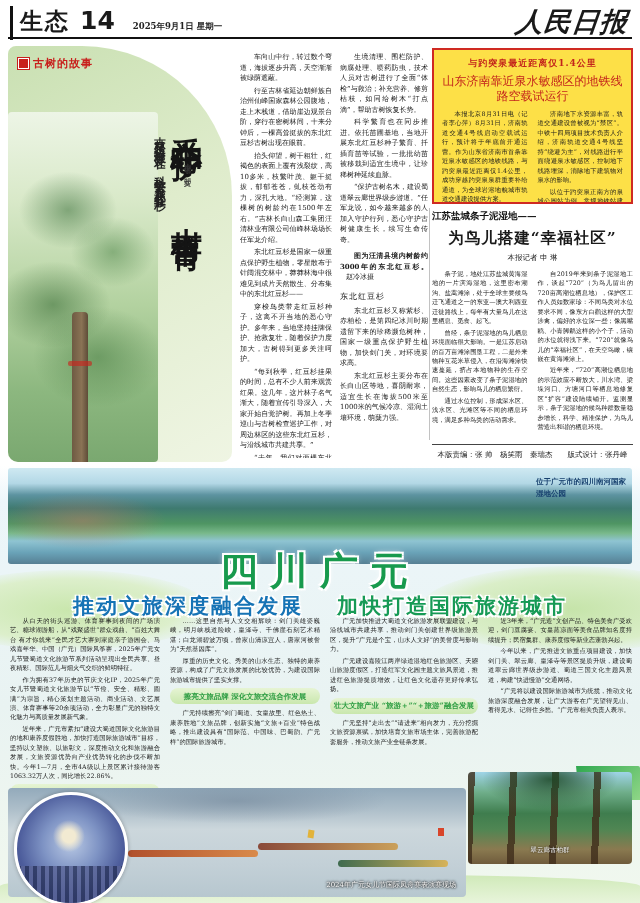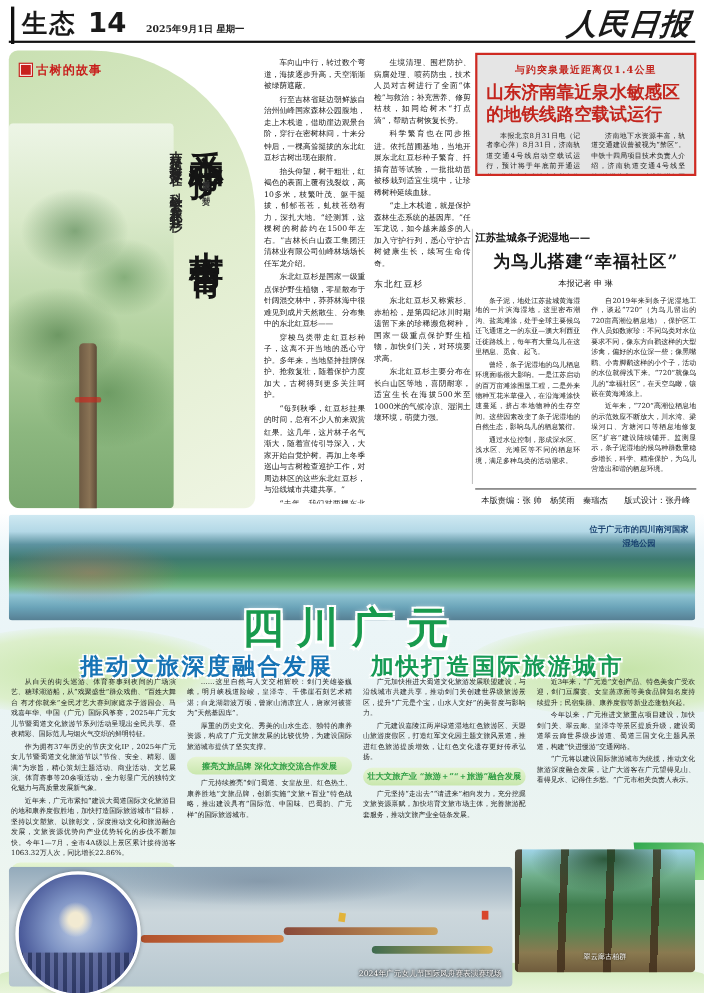--- a/index.html
+++ b/index.html
@@ -46,24 +46,24 @@
   .m-col1{left:240px;width:92px;}
   .m-col2{left:340px;width:88px;}
   .tree-caption{font-weight:800;font-size:7px;margin:6px 0 2px;text-indent:2em;line-height:1.5;}
   .tree-caption .credit{font-weight:400;margin-left:6px;}
   .sidebar-title{font-weight:400;font-size:8px;margin:8px 0 3px;letter-spacing:1px;}
   .sidebar p{margin:0 0 2px;text-indent:2em;}
 
   .vrule{position:absolute;left:429px;top:208px;width:1px;height:232px;background:#c2c2c2;}
 
   
-  .subway-box{position:absolute;left:432px;top:48px;width:201px;height:112px;border:2px solid #cf2a22;
-              background:#e5e5e5;padding:7px 8px 5px;overflow:hidden;}
+  .subway-box{position:absolute;left:432px;top:48px;width:201px;height:156px;border:2px solid #cf2a22;
+              background:#fde047;padding:7px 8px 5px;overflow:hidden;}
   .subway-kicker{text-align:center;color:#c3241c;font-weight:800;font-size:9px;letter-spacing:1px;}
-  .subway-headline{color:#c3241c;font-weight:700;font-size:16px;margin-top:4px;line-height:1.25;}
+  .subway-headline{text-align:center;color:#c3241c;font-weight:400;font-size:12px;margin-top:4px;line-height:1.25;}
   .subway-body{margin-top:5px;column-count:2;column-gap:10px;font-size:6.3px;line-height:1.5;
                text-align:justify;height:102px;overflow:hidden;}
   .subway-body p{margin:0 0 2px;text-indent:2em;}
 
   
   .birds{position:absolute;left:432px;top:210px;width:201px;height:230px;overflow:hidden;}
   .birds-kicker{font-weight:800;font-size:9.5px;color:#111;}
   .birds-headline{text-align:center;font-weight:900;font-size:15.5px;margin-top:5px;letter-spacing:1px;}
   .birds-byline{text-align:center;font-size:7.5px;margin-top:4px;color:#222;}
   .birds-body{margin-top:6px;column-count:2;column-gap:10px;font-size:6.3px;line-height:1.5;
@@ -73,21 +73,21 @@
   .credits-rule{position:absolute;left:432px;top:444px;width:201px;height:1px;background:#444;}
   .credits{position:absolute;left:432px;top:450px;width:201px;text-align:center;font-size:7.5px;color:#222;}
 
   
   .gy-section{position:absolute;left:0;top:466px;width:640px;height:437px;
               background:linear-gradient(180deg,#ffffff 0%,#ecf6fa 8%,#e9f3f2 55%,#f1f8ee 100%);}
   .panorama{position:absolute;left:8px;top:2px;width:624px;height:96px;border-radius:3px;overflow:hidden;
       background:
         radial-gradient(ellipse 120px 40px at 12% 55%, rgba(190,120,100,.5), transparent 70%),
         linear-gradient(180deg,#cfe9f2 0%,#b3d8e6 16%,#5d93a0 28%,#3e7a70 42%,#4f9563 58%,#79b98b 68%,#8fc4d2 76%,#6aa3b8 88%,#567f93 100%);}
-  .gy-photo-caption{position:absolute;right:14px;top:10px;text-align:center;color:#17406e;
+  .gy-photo-caption{position:absolute;right:14px;top:10px;text-align:left;color:#17406e;
                     font-size:7.5px;font-weight:700;line-height:1.6;}
   .hill{position:absolute;border-radius:50%;opacity:.85;}
   .hill-l{left:-70px;top:104px;width:280px;height:80px;background:radial-gradient(ellipse at center,#c3e4a0 0%,#daeec4 55%,rgba(218,238,196,0) 75%);}
   .hill-r{right:-80px;top:100px;width:300px;height:86px;background:radial-gradient(ellipse at center,#bfe19c 0%,#d7edc0 55%,rgba(215,237,192,0) 75%);}
   .gy-title{position:absolute;left:0;top:80px;width:640px;text-align:center;font-size:38px;font-weight:900;
             color:#189a4d;letter-spacing:12px;
             text-shadow:-2px -2px 0 #fff,2px -2px 0 #fff,-2px 2px 0 #fff,2px 2px 0 #fff,0 0 6px #fff;}
   .gy-sub{position:absolute;left:0;top:126px;width:640px;text-align:center;font-size:21px;font-weight:900;letter-spacing:2px;
           text-shadow:-1.5px -1.5px 0 #fff,1.5px -1.5px 0 #fff,-1.5px 1.5px 0 #fff,1.5px 1.5px 0 #fff,0 0 5px #fff;}
   .gy-sub .blue{color:#1673b5;margin-right:34px;}
@@ -113,21 +113,21 @@
   .flag{position:absolute;width:6px;height:8px;background:#d8452a;}
   .flag1{left:430px;top:40px;} .flag2{left:300px;top:42px;transform:rotate(8deg);background:#e2b33a;}
   .boat-caption{position:absolute;right:10px;bottom:7px;color:#fff;font-size:7px;text-shadow:0 0 2px #000,0 0 3px #000;}
   .circle-inset{position:absolute;left:14px;top:326px;width:114px;height:114px;border-radius:50%;
       border:3px solid #fff;overflow:hidden;box-shadow:0 0 4px rgba(0,0,0,.3);
       background:
         radial-gradient(circle 16px at 48% 38%, #f2ead2 0 40%, rgba(242,234,210,0) 100%),
         radial-gradient(circle at 50% 45%, #b9c9e4 0%, #7e93c4 35%, #4d5d9c 65%, #30386e 100%);}
   .crowd{position:absolute;left:0;bottom:0;width:100%;height:34%;
          background:repeating-linear-gradient(90deg, rgba(40,50,90,.8) 0 4px, rgba(90,100,150,.8) 4px 8px);}
-  .forest-photo{position:absolute;left:468px;top:306px;width:164px;height:112px;border-radius:4px;overflow:hidden;
+  .forest-photo{position:absolute;left:468px;top:306px;width:164px;height:92px;border-radius:4px;overflow:hidden;
       background:
         radial-gradient(ellipse 90px 40px at 50% 8%, rgba(28,70,36,.85), transparent 75%),
         repeating-linear-gradient(92deg, rgba(62,44,26,.8) 0 7px, rgba(62,44,26,0) 7px 42px),
         linear-gradient(180deg,#9fd4e8 0%,#6fae8a 22%,#3f7d4e 45%,#4f8653 62%,#8a7a50 84%,#6f5b3c 100%);}
   .forest-caption{position:absolute;left:0;bottom:9px;width:100%;text-align:center;color:#fff;
                   font-size:6.5px;text-shadow:0 0 2px #000;}
   .corner-leaf{position:absolute;right:0px;top:300px;width:64px;height:34px;
                background:linear-gradient(135deg,#2fa84f,#8fd687);border-radius:0 4px 0 70px;}
 </style>
 </head>
@@ -166,22 +166,25 @@
       <p>抬头仰望，树干粗壮，红褐色的表面上覆有浅裂纹，高10多米，枝繁叶茂、躯干挺拔，郁郁苍苍，虬枝苍劲有力，深扎大地。“经测算，这棵树的树龄约在1500年左右。”吉林长白山森工集团汪清林业有限公司仙峰林场场长任军龙介绍。</p>
       <p>东北红豆杉是国家一级重点保护野生植物，零星散布于针阔混交林中，莽莽林海中很难见到成片天然散生、分布集中的东北红豆杉——</p>
       <p>穿梭鸟类带走红豆杉种子，这离不开当地的悉心守护。多年来，当地坚持挂牌保护、抢救复壮，随着保护力度加大，古树得到更多关注呵护。</p>
       <p>“每到秋季，红豆杉挂果的时间，总有不少人前来观赏红果。这几年，这片林子名气渐大，随着宣传引导深入，大家开始自觉护树。再加上冬季巡山与古树检查巡护工作，对周边林区的这些东北红豆杉，与沿线城市共建共享。”</p>
       <p>“去年，我们对两棵东北红豆杉古树进行了抢救复壮。”任军龙翻看记录本指着山上说。几十米外，另一棵东北红豆杉古树在林中耸立，这棵树的树干有几处被虫蛀的孔洞，生长状况不佳。</p>
     </div>
   <div class="m-col m-col2" data-name="tree-article-column-2">
     <div data-name="tree-article-column-2-text">
         <p>生境清理、围栏防护、病腐处理、喷药防虫，技术人员对古树进行了全面“体检”与救治；补充营养、修剪枯枝，如同给树木“打点滴”，帮助古树恢复长势。</p>
         <p>科学繁育也在同步推进。依托苗圃基地，当地开展东北红豆杉种子繁育、扦插育苗等试验，一批批幼苗被移栽到适宜生境中，让珍稀树种延续血脉。</p>
-        <p>“走上木栈道，就是保护森林生态系统的基因库。”任军龙说，如今越来越多的人加入守护行列，悉心守护古树健康生长，续写生命传奇。</p>
-      </div>
+        <p>“保护古树名木，建设蜀道翠云廊世界级步游道。”任军龙说，如今越来越多的人加入守护行列，悉心守护古树健康生长，续写生命传奇。</p>
+      </div>
+    <div class="tree-caption" data-name="tree-photo-caption">
+      <span data-name="tree-photo-caption-text">图为汪清县境内树龄约3000年的东北红豆杉。</span><span class="credit" data-name="tree-photo-caption-credit">赵冷冰摄</span>
+    </div>
     <div class="sidebar" data-name="redwood-sidebar">
       <div class="sidebar-title" data-name="redwood-sidebar-title">东北红豆杉</div>
       <div data-name="redwood-sidebar-text">
           <p>东北红豆杉又称紫杉、赤柏松，是第四纪冰川时期遗留下来的珍稀濒危树种，国家一级重点保护野生植物，加快剑门关，对环境要求高。</p>
           <p>东北红豆杉主要分布在长白山区等地，喜阴耐寒，适宜生长在海拔500米至1000米的气候冷凉、湿润土壤环境，萌蘖力强。</p>
         </div>
     </div>
   </div>
 
   <div class="vrule" data-name="column-divider"></div>

